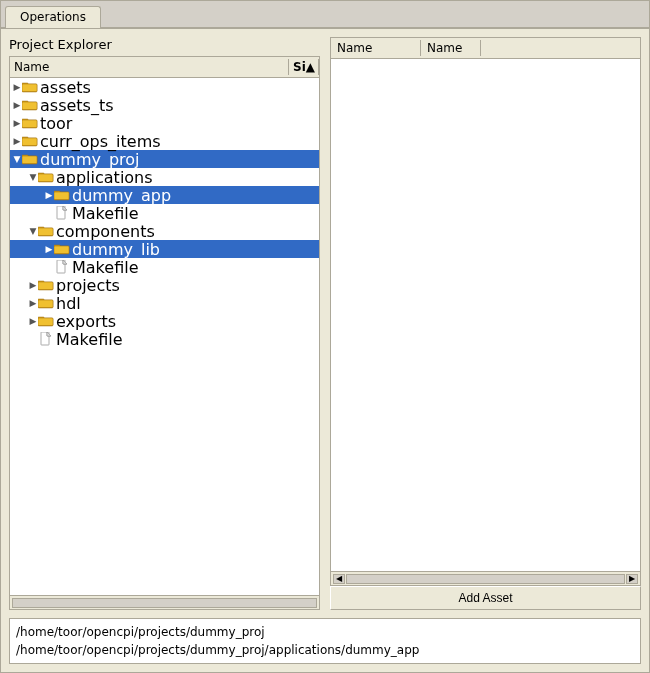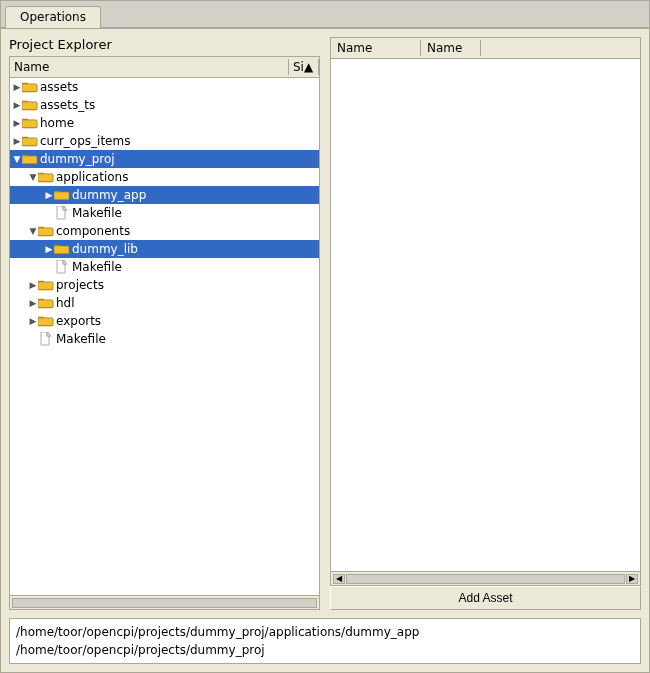--- a/index.html
+++ b/index.html
@@ -98,20 +98,21 @@
       font-size: 12px;
       border-right: 1px solid #aca899;
     }
 
     .tree-header-cell.name-col {
       flex: 1;
     }
 
     .tree-header-cell.size-col {
       width: 30px;
+      font-weight: bold;
     }
 
     .tree-scroll {
       overflow-y: auto;
       overflow-x: auto;
       flex: 1;
     }
 
     .tree-items {
       padding: 0;
@@ -172,21 +173,21 @@
       vertical-align: middle;
       margin-left: 2px;
     }
 
     .file-icon svg {
       width: 12px;
       height: 14px;
     }
 
     .tree-item-label {
-      font-size: 12px;
+      font-size: 16px;
     }
 
     
     .tree-hscroll {
       height: 14px;
       border-top: 1px solid #aca899;
       background: #ece9d8;
       display: flex;
       align-items: center;
     }
@@ -341,21 +342,21 @@
                   <span class="tree-item-label">assets_ts</span>
                 </div>
                 <div class="tree-item">
                   <span class="tree-indent" style="width:0px;display:inline-block;"></span>
                   <span class="tree-toggle">▶</span>
                   <span class="folder-icon"><svg viewBox="0 0 16 12" xmlns="http://www.w3.org/2000/svg">
       <rect x="0" y="3" width="15" height="8" rx="1" fill="#d4a017" stroke="#a07010" stroke-width="0.5"></rect>
       <rect x="0" y="2" width="6" height="2" rx="0.5" fill="#d4a017" stroke="#a07010" stroke-width="0.5"></rect>
       <rect x="0" y="3" width="15" height="7.5" rx="1" fill="#f0c030" stroke="#a07010" stroke-width="0.5"></rect>
     </svg></span>
-                  <span class="tree-item-label">home</span>
+                  <span class="tree-item-label">toor</span>
                 </div>
                 <div class="tree-item">
                   <span class="tree-indent" style="width:0px;display:inline-block;"></span>
                   <span class="tree-toggle">▶</span>
                   <span class="folder-icon"><svg viewBox="0 0 16 12" xmlns="http://www.w3.org/2000/svg">
       <rect x="0" y="3" width="15" height="8" rx="1" fill="#d4a017" stroke="#a07010" stroke-width="0.5"></rect>
       <rect x="0" y="2" width="6" height="2" rx="0.5" fill="#d4a017" stroke="#a07010" stroke-width="0.5"></rect>
       <rect x="0" y="3" width="15" height="7.5" rx="1" fill="#f0c030" stroke="#a07010" stroke-width="0.5"></rect>
     </svg></span>
                   <span class="tree-item-label">curr_ops_items</span>
@@ -492,17 +493,17 @@
           </div>
         </div>
         <div class="wd-buttons">
           <button class="action-button">Add Asset</button>
         </div>
       </div>
 
     </div>
 
     <div class="status-bar" id="status-bar">
+        <div>/home/toor/opencpi/projects/dummy_proj</div>
         <div>/home/toor/opencpi/projects/dummy_proj/applications/dummy_app</div>
-        <div>/home/toor/opencpi/projects/dummy_proj</div>
       </div>
   </div>
 </div>
 
 </body></html>

